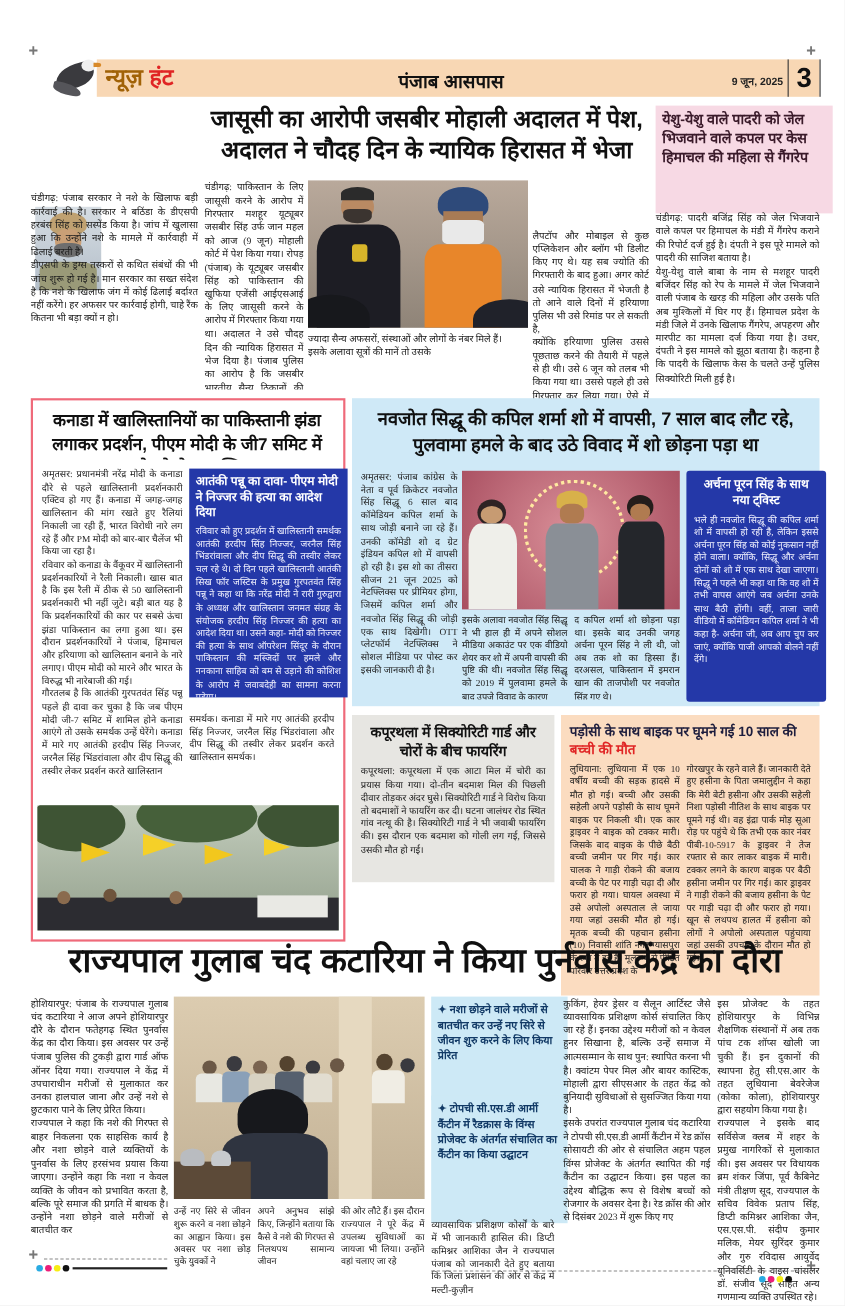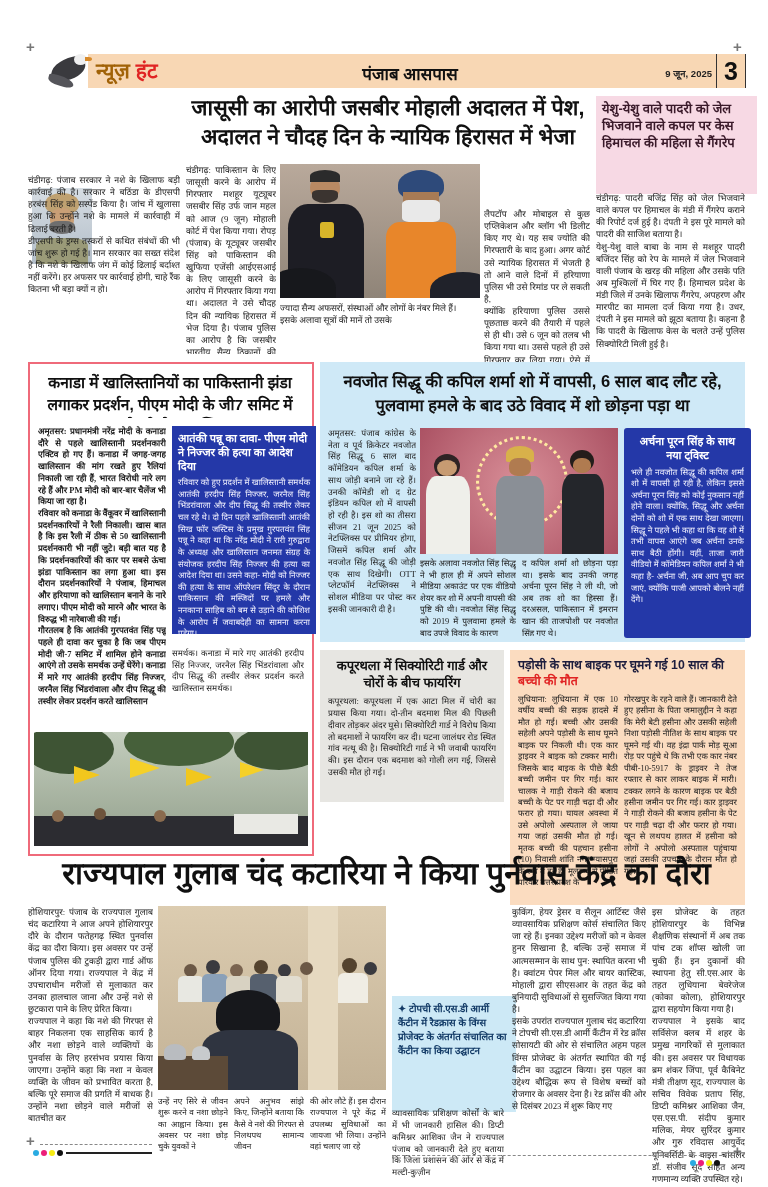--- a/index.html
+++ b/index.html
@@ -93,21 +93,21 @@
 इसके अलावा सूत्रों की मानें तो उसके</div>
   <div class="abs bodytext" style="left:484px;top:164px;width:106px;height:190px;margin-top:44px;">लैपटॉप और मोबाइल से कुछ एप्लिकेशन और ब्लॉग भी डिलीट किए गए थे। यह सब ज्योति की गिरफ्तारी के बाद हुआ। अगर कोर्ट उसे न्यायिक हिरासत में भेजती है तो आने वाले दिनों में हरियाणा पुलिस भी उसे रिमांड पर ले सकती है,
 क्योंकि हरियाणा पुलिस उससे पूछताछ करने की तैयारी में पहले से ही थी। उसे 6 जून को तलब भी किया गया था। उससे पहले ही उसे गिरफ्तार कर लिया गया। ऐसे में ज्योति और दोनों को आमने-सामने बिठाकर पूछताछ की जाएगी।</div>
 
   <div class="abs titlebox pnk" style="left:596px;top:96px;width:149px;height:88px;padding:5px 6px;font-size:13px;line-height:1.3;color:#3a1a2a;">येशु-येशु वाले पादरी को जेल भिजवाने वाले कपल पर केस हिमाचल की महिला से गैंगरेप</div>
   <div class="abs bodytext" style="left:596px;top:192px;width:149px;height:162px;">चंडीगढ़: पादरी बजिंद्र सिंह को जेल भिजवाने वाले कपल पर हिमाचल के मंडी में गैंगरेप कराने की रिपोर्ट दर्ज हुई है। दंपती ने इस पूरे मामले को पादरी की साजिश बताया है।
 येशु-येशु वाले बाबा के नाम से मशहूर पादरी बजिंदर सिंह को रेप के मामले में जेल भिजवाने वाली पंजाब के खरड़ की महिला और उसके पति अब मुश्किलों में घिर गए हैं। हिमाचल प्रदेश के मंडी जिले में उनके खिलाफ गैंगरेप, अपहरण और मारपीट का मामला दर्ज किया गया है। उधर, दंपती ने इस मामले को झूठा बताया है। कहना है कि पादरी के खिलाफ केस के चलते उन्हें पुलिस सिक्योरिटी मिली हुई है।</div>
 
   <div class="abs redline" style="left:28px;top:362px;width:282px;height:490px;">
     <div class="abs headline" style="left:6px;top:8px;width:268px;height:46px;font-size:15.5px;line-height:1.4;">कनाडा में खालिस्तानियों का पाकिस्तानी झंडा लगाकर प्रदर्शन, पीएम मोदी के जी7 समिट में आने को लेकर एक्टिव</div>
-    <div class="abs bodytext" style="left:8px;top:62px;width:128px;height:300px;font-size:8.5px;font-weight:bold;">अमृतसर: प्रधानमंत्री नरेंद्र मोदी के कनाडा दौरे से पहले खालिस्तानी प्रदर्शनकारी एक्टिव हो गए हैं। कनाडा में जगह-जगह खालिस्तान की मांग रखते हुए रैलियां निकाली जा रही हैं, भारत विरोधी नारे लग रहे हैं और PM मोदी को बार-बार चैलेंज भी किया जा रहा है।
+    <div class="abs bodytext" style="left:8px;top:62px;width:128px;height:300px;font-size:8.5px;">अमृतसर: प्रधानमंत्री नरेंद्र मोदी के कनाडा दौरे से पहले खालिस्तानी प्रदर्शनकारी एक्टिव हो गए हैं। कनाडा में जगह-जगह खालिस्तान की मांग रखते हुए रैलियां निकाली जा रही हैं, भारत विरोधी नारे लग रहे हैं और PM मोदी को बार-बार चैलेंज भी किया जा रहा है।
 रविवार को कनाडा के वैंकूवर में खालिस्तानी प्रदर्शनकारियों ने रैली निकाली। खास बात है कि इस रैली में ठीक से 50 खालिस्तानी प्रदर्शनकारी भी नहीं जुटे। बड़ी बात यह है कि प्रदर्शनकारियों की कार पर सबसे ऊंचा झंडा पाकिस्तान का लगा हुआ था। इस दौरान प्रदर्शनकारियों ने पंजाब, हिमाचल और हरियाणा को खालिस्तान बनाने के नारे लगाए। पीएम मोदी को मारने और भारत के विरुद्ध भी नारेबाजी की गई।
 गौरतलब है कि आतंकी गुरपतवंत सिंह पन्नू पहले ही दावा कर चुका है कि जब पीएम मोदी जी-7 समिट में शामिल होने कनाडा आएंगे तो उसके समर्थक उन्हें घेरेंगे। कनाडा में मारे गए आतंकी हरदीप सिंह निज्जर, जरनैल सिंह भिंडरांवाला और दीप सिद्धू की तस्वीर लेकर प्रदर्शन करते खालिस्तान</div>
     <div class="abs bluebox" style="left:142px;top:62px;width:132px;height:196px;padding:6px;">
       <div class="bt">आतंकी पन्नू का दावा- पीएम मोदी ने निज्जर की हत्या का आदेश दिया</div>
       <div class="bb">रविवार को हुए प्रदर्शन में खालिस्तानी समर्थक आतंकी हरदीप सिंह निज्जर, जरनैल सिंह भिंडरांवाला और दीप सिद्धू की तस्वीर लेकर चल रहे थे। दो दिन पहले खालिस्तानी आतंकी सिख फॉर जस्टिस के प्रमुख गुरपतवंत सिंह पन्नू ने कहा था कि नरेंद्र मोदी ने रारी गुरुद्वारा के अध्यक्ष और खालिस्तान जनमत संग्रह के संयोजक हरदीप सिंह निज्जर की हत्या का आदेश दिया था। उसने कहा- मोदी को निज्जर की हत्या के साथ ऑपरेशन सिंदूर के दौरान पाकिस्तान की मस्जिदों पर हमले और ननकाना साहिब को बम से उड़ाने की कोशिश के आरोप में जवाबदेही का सामना करना पड़ेगा।</div>
     </div>
     <div class="abs bodytext" style="left:142px;top:272px;width:132px;height:94px;font-size:8.5px;margin-top:12px;">समर्थक। कनाडा में मारे गए आतंकी हरदीप सिंह निज्जर, जरनैल सिंह भिंडरांवाला और दीप सिद्धू की तस्वीर लेकर प्रदर्शन करते खालिस्तान समर्थक।</div>
 
     <div class="photo" style="left:4px;top:368px;width:274px;height:114px;background:linear-gradient(180deg,#c3cdbd,#93a08c);">
       <div class="ph" style="left:-10px;top:-8px;width:90px;height:50px;background:#3e5434;border-radius:50%;"></div>
@@ -119,21 +119,21 @@
       <div class="ph" style="left:206px;top:30px;width:0;height:0;border-left:24px solid #f5d028;border-top:8px solid transparent;border-bottom:8px solid transparent;"></div>
       <div class="ph" style="left:0;top:84px;width:274px;height:30px;background:#2c2c31;"></div>
       <div class="ph" style="left:18px;top:78px;width:12px;height:12px;background:#8a6b4e;border-radius:50%;"></div>
       <div class="ph" style="left:60px;top:76px;width:12px;height:12px;background:#6e543c;border-radius:50%;"></div>
       <div class="ph" style="left:120px;top:78px;width:12px;height:12px;background:#8a6b4e;border-radius:50%;"></div>
       <div class="ph" style="left:200px;top:82px;width:64px;height:20px;background:#e9e9e4;"></div>
     </div>
   </div>
 
   <div class="abs" style="left:320px;top:362px;width:425px;height:280px;background:#cfe9f7;">
-    <div class="abs headline" style="left:8px;top:8px;width:409px;height:52px;font-size:16.5px;line-height:1.45;">नवजोत सिद्धू की कपिल शर्मा शो में वापसी, 6 साल बाद लौट रहे, पुलवामा हमले के बाद उठे विवाद में शो छोड़ना पड़ा था</div>
+    <div class="abs headline" style="left:8px;top:8px;width:409px;height:52px;font-size:16.5px;line-height:1.45;">नवजोत सिद्धू की कपिल शर्मा शो में वापसी, 7 साल बाद लौट रहे, पुलवामा हमले के बाद उठे विवाद में शो छोड़ना पड़ा था</div>
     <div class="abs bodytext" style="left:8px;top:66px;width:88px;height:206px;font-size:8.5px;">अमृतसर: पंजाब कांग्रेस के नेता व पूर्व क्रिकेटर नवजोत सिंह सिद्धू 6 साल बाद कॉमेडियन कपिल शर्मा के साथ जोड़ी बनाने जा रहे हैं। उनकी कॉमेडी शो द ग्रेट इंडियन कपिल शो में वापसी हो रही है। इस शो का तीसरा सीजन 21 जून 2025 को नेटफ्लिक्स पर प्रीमियर होगा, जिसमें कपिल शर्मा और नवजोत सिंह सिद्धू की जोड़ी एक साथ दिखेगी। OTT प्लेटफॉर्म नेटफ्लिक्स ने सोशल मीडिया पर पोस्ट कर इसकी जानकारी दी है।</div>
 
     <div class="photo" style="left:100px;top:66px;width:198px;height:126px;background:radial-gradient(circle at 50% 45%,#d98f98,#a84e60);">
       <div class="ph" style="left:56px;top:8px;width:86px;height:86px;border:3px dotted #ffe9a0;border-radius:50%;"></div>
       <div class="ph" style="left:14px;top:26px;width:26px;height:24px;background:#2e2324;border-radius:50%;"></div>
       <div class="ph" style="left:17px;top:32px;width:20px;height:16px;background:#c79b72;border-radius:50%;"></div>
       <div class="ph" style="left:6px;top:48px;width:44px;height:78px;background:#efefea;border-radius:24% 24% 0 0;"></div>
       <div class="ph" style="left:86px;top:18px;width:28px;height:16px;background:#d8b14a;border-radius:50% 50% 10% 10%;"></div>
       <div class="ph" style="left:89px;top:30px;width:22px;height:18px;background:#b07b50;border-radius:40%;"></div>
       <div class="ph" style="left:76px;top:48px;width:48px;height:78px;background:#8a8f96;border-radius:20% 20% 0 0;"></div>
@@ -185,20 +185,24 @@
     <div class="ph" style="left:58px;top:84px;width:64px;height:46px;background:#17181c;border-radius:50% 50% 30% 30%;"></div>
     <div class="ph" style="left:44px;top:124px;width:96px;height:60px;background:#2f3440;border-radius:30% 30% 0 0;"></div>
     <div class="ph" style="left:0;top:150px;width:70px;height:34px;background:#5c4a38;"></div>
     <div class="ph" style="left:6px;top:138px;width:22px;height:16px;background:#b9bcc0;border-radius:50% 50% 20% 20%;"></div>
     <div class="ph" style="left:34px;top:140px;width:18px;height:14px;background:#c7cacd;border-radius:50% 50% 20% 20%;"></div>
   </div>
   <div class="abs bodytext" style="left:158px;top:1096px;width:70px;height:88px;font-size:8.2px;">उन्हें नए सिरे से जीवन शुरू करने व नशा छोड़ने का आह्वान किया। इस अवसर पर नशा छोड़ चुके युवकों ने</div>
   <div class="abs bodytext" style="left:234px;top:1096px;width:70px;height:88px;font-size:8.2px;">अपने अनुभव सांझे किए, जिन्होंने बताया कि कैसे वे नशे की गिरफ्त से निलथपथ सामान्य जीवन</div>
   <div class="abs bodytext" style="left:310px;top:1096px;width:76px;height:88px;font-size:8.2px;">की ओर लौटे हैं। इस दौरान राज्यपाल ने पूरे केंद्र में उपलब्ध सुविधाओं का जायजा भी लिया। उन्होंने वहां चलाए जा रहे</div>
 
+  <div class="abs hl-box" style="left:392px;top:906px;width:112px;height:82px;padding:6px;">
+    <span>✦</span>
+    <span>नशा छोड़ने वाले मरीजों से बातचीत कर उन्हें नए सिरे से जीवन शुरु करने के लिए किया प्रेरित</span>
+  </div>
   <div class="abs hl-box" style="left:392px;top:996px;width:112px;height:104px;padding:6px;">
     <span>✦</span>
     <span>टोपची सी.एस.डी आर्मी कैंटीन में रैडक्रास के विंग्स प्रोजेक्ट के अंतर्गत संचालित का कैंटीन का किया उद्घाटन</span>
   </div>
   <div class="abs bodytext" style="left:392px;top:1108px;width:112px;height:76px;font-size:8.6px;">व्यावसायिक प्रशिक्षण कोर्सों के बारे में भी जानकारी हासिल की। डिप्टी कमिश्नर आशिका जैन ने राज्यपाल पंजाब को जानकारी देते हुए बताया कि जिला प्रशासन की ओर से केंद्र में मल्टी-कुज़ीन</div>
 
   <div class="abs bodytext" style="left:512px;top:906px;width:134px;height:278px;">कुकिंग, हेयर ड्रेसर व सैलून आर्टिस्ट जैसे व्यावसायिक प्रशिक्षण कोर्स संचालित किए जा रहे हैं। इनका उद्देश्य मरीजों को न केवल हुनर सिखाना है, बल्कि उन्हें समाज में आत्मसम्मान के साथ पुन: स्थापित करना भी है। क्वांटम पेपर मिल और बायर कास्टिक, मोहाली द्वारा सीएसआर के तहत केंद्र को बुनियादी सुविधाओं से सुसज्जित किया गया है।
 इसके उपरांत राज्यपाल गुलाब चंद कटारिया ने टोपची सी.एस.डी आर्मी कैंटीन में रेड क्रॉस सोसायटी की ओर से संचालित अहम पहल विंग्स प्रोजेक्ट के अंतर्गत स्थापित की गई कैंटीन का उद्घाटन किया। इस पहल का उद्देश्य बौद्धिक रूप से विशेष बच्चों को रोजगार के अवसर देना है। रेड क्रॉस की ओर से दिसंबर 2023 में शुरू किए गए</div>
   <div class="abs bodytext" style="left:652px;top:906px;width:93px;height:278px;">इस प्रोजेक्ट के तहत होशियारपुर के विभिन्न शैक्षणिक संस्थानों में अब तक पांच टक शॉप्स खोली जा चुकी हैं। इन दुकानों की स्थापना हेतु सी.एस.आर के तहत लुधियाना बेवरेजेज (कोका कोला), होशियारपुर द्वारा सहयोग किया गया है।
 राज्यपाल ने इसके बाद सर्विसेज क्लब में शहर के प्रमुख नागरिकों से मुलाकात की। इस अवसर पर विधायक ब्रम शंकर जिंपा, पूर्व कैबिनेट मंत्री तीक्षण सूद, राज्यपाल के सचिव विवेक प्रताप सिंह, डिप्टी कमिश्नर आशिका जैन, एस.एस.पी. संदीप कुमार मलिक, मेयर सुरिंदर कुमार और गुरु रविदास आयुर्वेद यूनिवर्सिटी के वाइस चांसलर डॉ. संजीव सूद सहित अन्य गणमान्य व्यक्ति उपस्थित रहे।</div>

